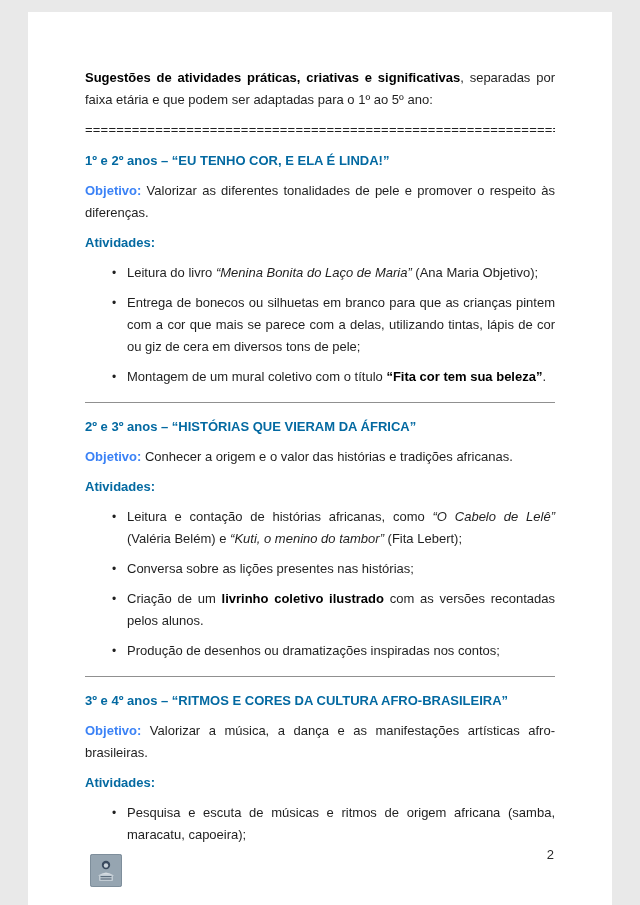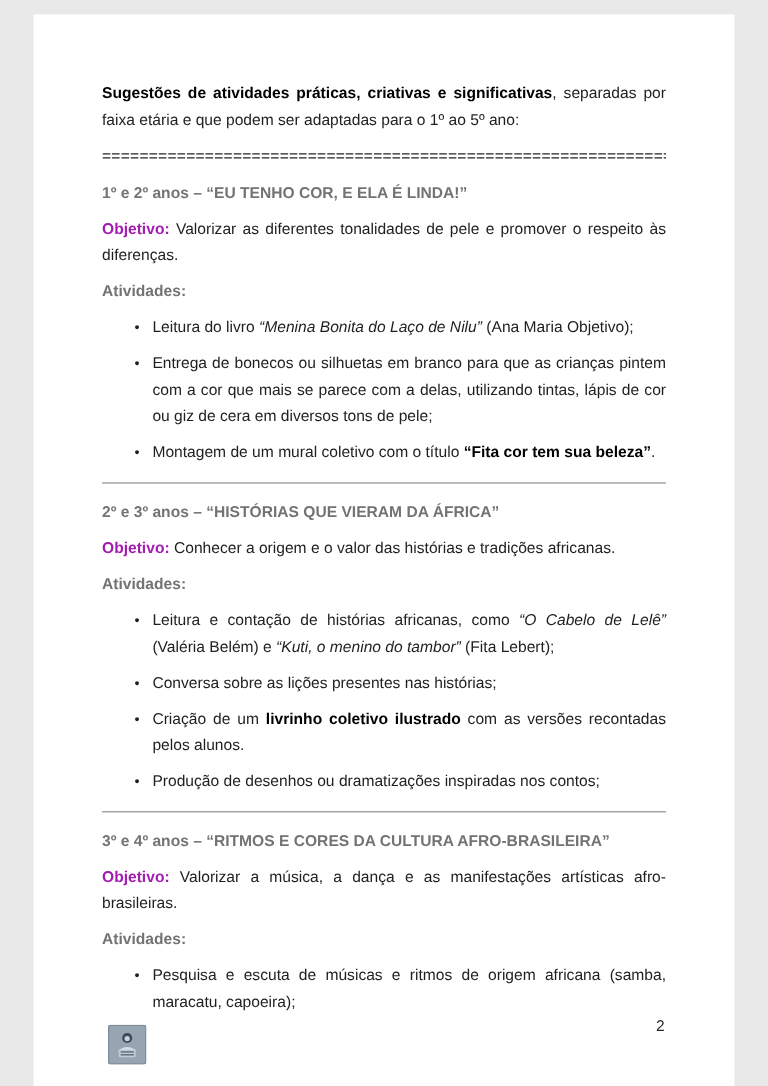--- a/index.html
+++ b/index.html
@@ -6,22 +6,22 @@
   .page{
     width:584px;height:905px;background:#ffffff;position:relative;
     margin:12px auto;box-sizing:border-box;
     font-family:"Liberation Sans",sans-serif;
     font-size:13px;line-height:22px;color:#1f1f1f;
     overflow:hidden;
   }
   .content{padding:55px 57px 0 57px;}
   .para{margin:0 0 8px 0;}
   .justify{text-align:justify;}
-  .heading{font-weight:bold;color:#737373;}
-  .bold{font-weight:bold;color:#a21caf;}
+  .heading{font-weight:bold;color:#0369a1;}
+  .bold{font-weight:bold;color:#3b82f6;}
   .divider{
     white-space:nowrap;overflow:hidden;color:#1f1f1f;
     letter-spacing:0.2px;margin-bottom:9px;
   }
   ul.activities{list-style:none;margin:0 0 0 0;padding:0;}
   ul.activities li{
     position:relative;padding-left:42px;margin:0 0 8px 0;
   }
   ul.activities li::before{
     content:"\2022";
@@ -48,21 +48,21 @@
 
     <p class="para justify"><span style="font-weight: bold; color: rgb(0, 0, 0);">Sugestões de atividades práticas, criativas e significativas</span><span>, separadas por faixa etária e que podem ser adaptadas para o 1º ao 5º ano:</span></p>
 
     <p class="para divider">=====================================================================</p>
 
     <section>
       <p class="para heading">1º e 2º anos – “EU TENHO COR, E ELA É LINDA!”</p>
       <p class="para justify"><span class="bold">Objetivo:</span><span> Valorizar as diferentes tonalidades de pele e promover o respeito às diferenças.</span></p>
       <p class="para heading">Atividades:</p>
       <ul class="activities">
-        <li class="justify"><span>Leitura do livro </span><span style="font-style: italic;">“Menina Bonita do Laço de Nilu”</span><span> (Ana Maria Objetivo);</span></li>
+        <li class="justify"><span>Leitura do livro </span><span style="font-style: italic;">“Menina Bonita do Laço de Maria”</span><span> (Ana Maria Objetivo);</span></li>
         <li class="justify"><span>Entrega de bonecos ou silhuetas em branco para que as crianças pintem com a cor que mais se parece com a delas, utilizando tintas, lápis de cor ou giz de cera em diversos tons de pele;</span></li>
         <li class="justify"><span>Montagem de um mural coletivo com o título </span><span style="font-weight: bold; color: rgb(0, 0, 0);">“Fita cor tem sua beleza”</span><span>.</span></li>
       </ul>
     </section>
 
     <hr class="section-rule">
 
     <section>
       <p class="para heading">2º e 3º anos – “HISTÓRIAS QUE VIERAM DA ÁFRICA”</p>
       <p class="para justify"><span class="bold">Objetivo:</span><span> Conhecer a origem e o valor das histórias e tradições africanas.</span></p>

